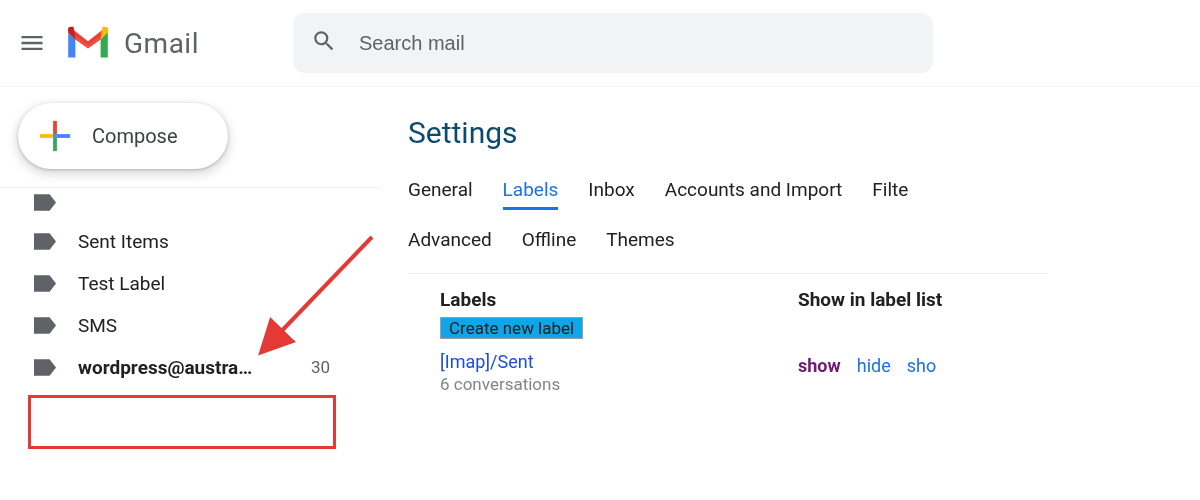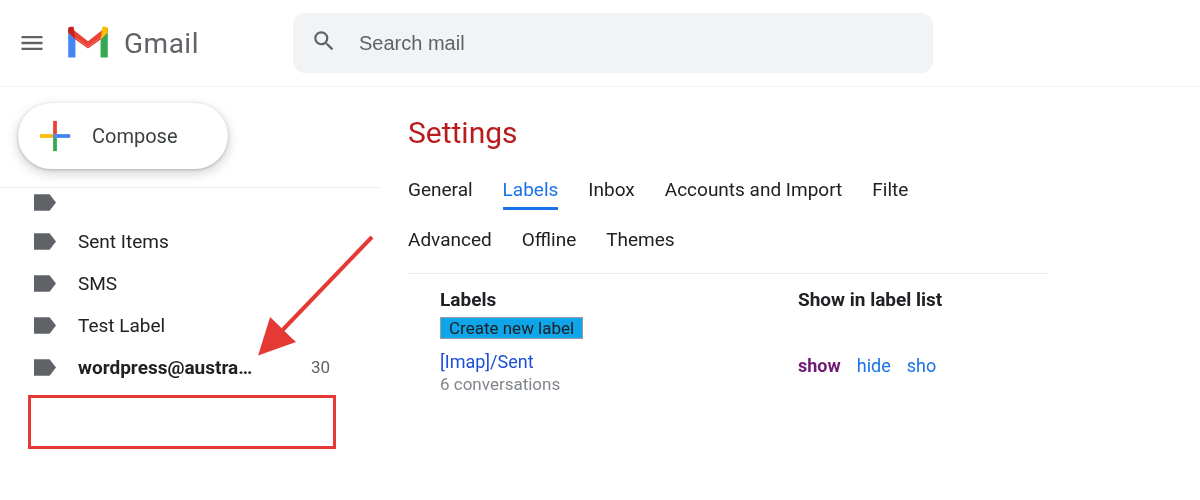--- a/index.html
+++ b/index.html
@@ -32,21 +32,21 @@
   .sidebar-item.truncated-top .sidebar-item-label { margin-top: -20px; }
   .sidebar-item.truncated-top { height: 26px; align-items: flex-start; overflow: hidden; }
   .sidebar-item.bold .sidebar-item-label { font-weight: 700; }
   .sidebar-item .count { margin-left: auto; margin-right: 50px; font-size: 17px; color: #5f6368; }
 
   .highlight-box { position: absolute; border: 3px solid #e53935; left: 28px; width: 308px; height: 54px; top: 308px; pointer-events: none; }
 
   .arrow-svg { position: absolute; pointer-events: none; }
 
   .main { flex: 1; padding-top: 28px; padding-left: 28px; }
-  .settings-title { font-size: 30px; color: #b91c1c; }
+  .settings-title { font-size: 30px; color: #0c4a6e; }
 
   .tabs { display: flex; gap: 30px; margin-top: 28px; font-size: 19px; color: #5f6368; flex-wrap: wrap; width: 620px; }
   .tab { cursor: pointer; padding-bottom: 6px; color:#202124; }
   .tab.active { color: #1a73e8; border-bottom: 3px solid #1a73e8; }
   .tabs-row2 { margin-top: 18px; }
 
   .main-divider { height: 1px; background: #eceff1; margin-top: 16px; width: 640px; }
 
   .labels-section { margin-top: 14px; display: flex; }
   .labels-left { width: 390px; padding-left: 32px; }
@@ -127,29 +127,29 @@
             </svg>
           </span>
         <span class="sidebar-item-label">Sent Items</span>
       </div>
       <div class="sidebar-item">
         <span class="label-icon">
             <svg viewBox="0 0 24 18" width="22" height="17">
               <path d="M0 0 H17 L24 9 L17 18 H0 Z" fill="#5f6368"></path>
             </svg>
           </span>
+        <span class="sidebar-item-label">Test Label</span>
+      </div>
+      <div class="sidebar-item">
+        <span class="label-icon">
+            <svg viewBox="0 0 24 18" width="22" height="17">
+              <path d="M0 0 H17 L24 9 L17 18 H0 Z" fill="#5f6368"></path>
+            </svg>
+          </span>
         <span class="sidebar-item-label">SMS</span>
-      </div>
-      <div class="sidebar-item">
-        <span class="label-icon">
-            <svg viewBox="0 0 24 18" width="22" height="17">
-              <path d="M0 0 H17 L24 9 L17 18 H0 Z" fill="#5f6368"></path>
-            </svg>
-          </span>
-        <span class="sidebar-item-label">Test Label</span>
       </div>
       <div class="sidebar-item bold">
         <span class="label-icon">
             <svg viewBox="0 0 24 18" width="22" height="17">
               <path d="M0 0 H17 L24 9 L17 18 H0 Z" fill="#5f6368"></path>
             </svg>
           </span>
         <span class="sidebar-item-label">wordpress@austra…</span>
         <span class="count">30</span>
       </div>

